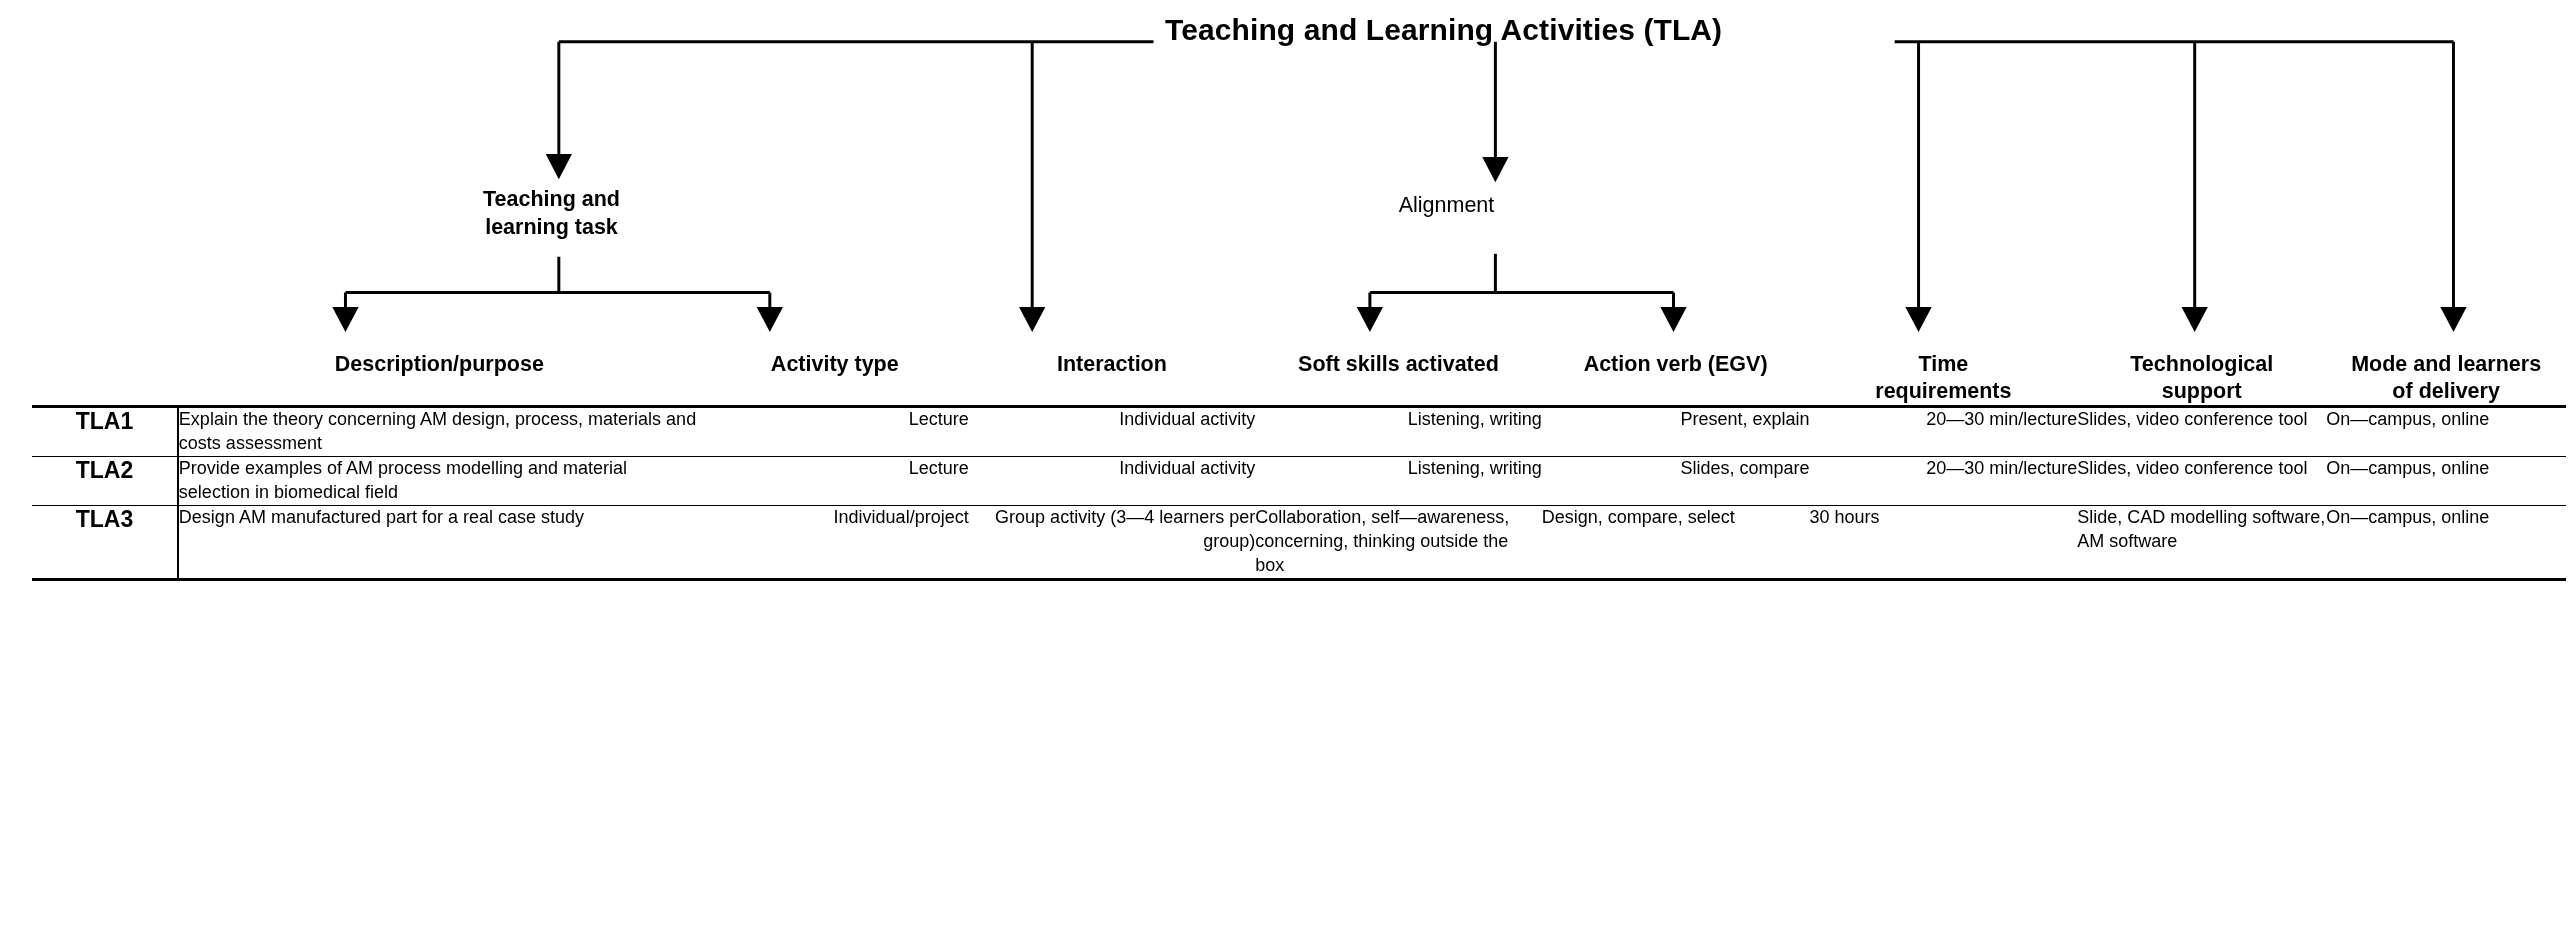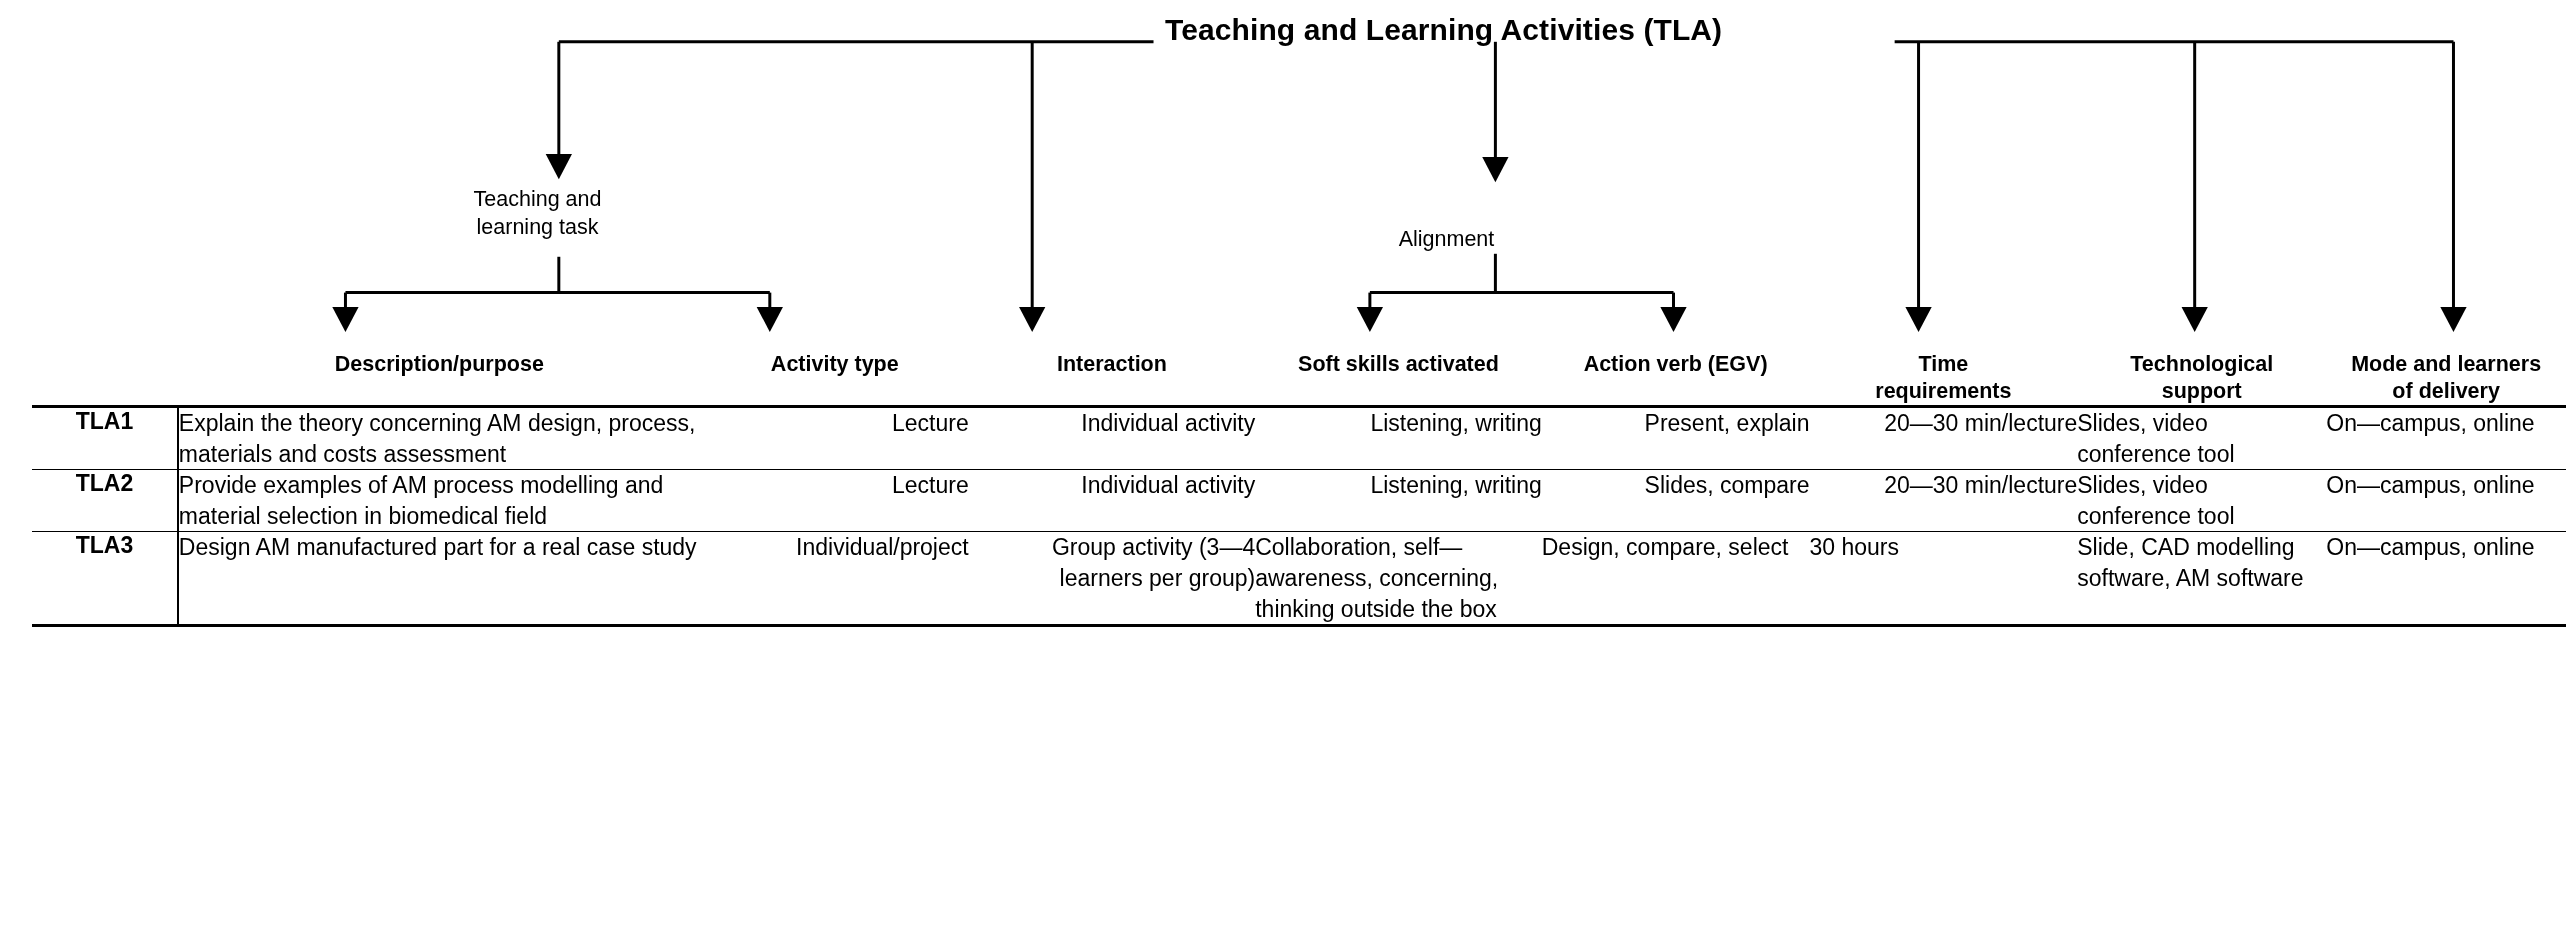--- a/index.html
+++ b/index.html
@@ -40,22 +40,22 @@
     height: 418px;
   }
 
   
   .group-label {
     position: absolute;
     font-size: 21.5px;
     text-align: center;
     line-height: 1.28;
   }
-  #grp-teaching { left: 418px; top: 186px; width: 239px; }
-  #grp-alignment { left: 1327px; top: 226px; width: 239px; }
+  #grp-teaching { left: 432px; top: 186px; width: 239px; font-weight: bold; }
+  #grp-alignment { left: 1327px; top: 192px; width: 239px; }
 
   
   #tbl {
     position: absolute;
     left: 32px;
     top: 351px;
     width: 2534px;
     border-collapse: collapse;
     table-layout: fixed;
   }
@@ -69,21 +69,21 @@
     text-align: center;
     padding: 0 4.8px 13px 4.8px;
     vertical-align: bottom;
     line-height: 1.26;
   }
   .rule-top td, .rule-top th { border-top: 3px solid #000; }
   .rule-mid td { border-top: 1.8px solid #000; }
   .rule-bot td { border-top: 3px solid #000; }
 
   .cell {
-    font-size: 23px;
+    font-size: 18px;
     line-height: 1.33;
     padding: 15.5px 10.8px 15.5px 15.5px;
   }
   .cell-center {
     text-align: right;
     padding: 15.5px 7.2px;
   }
   .tla-id {
     font-size: 23px;
     font-weight: bold;

